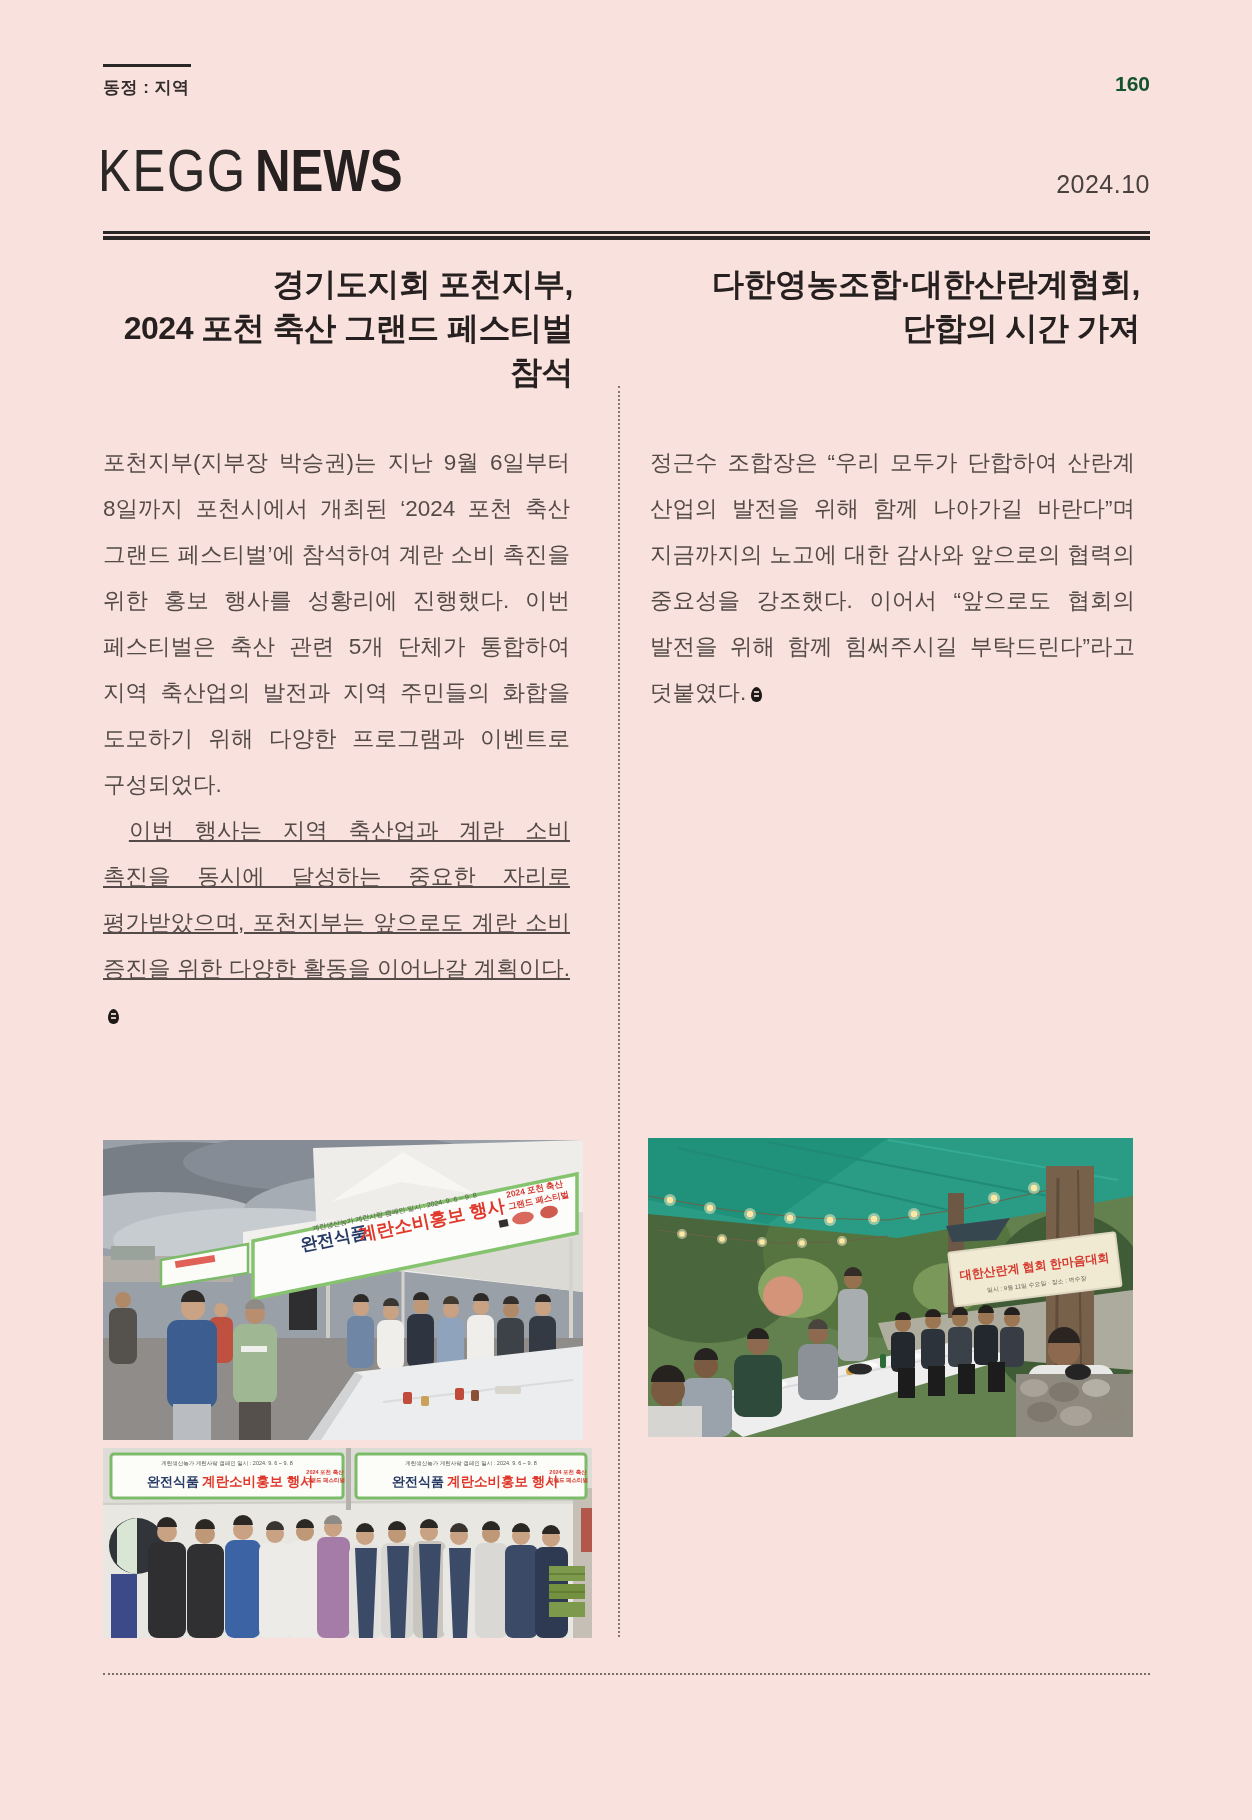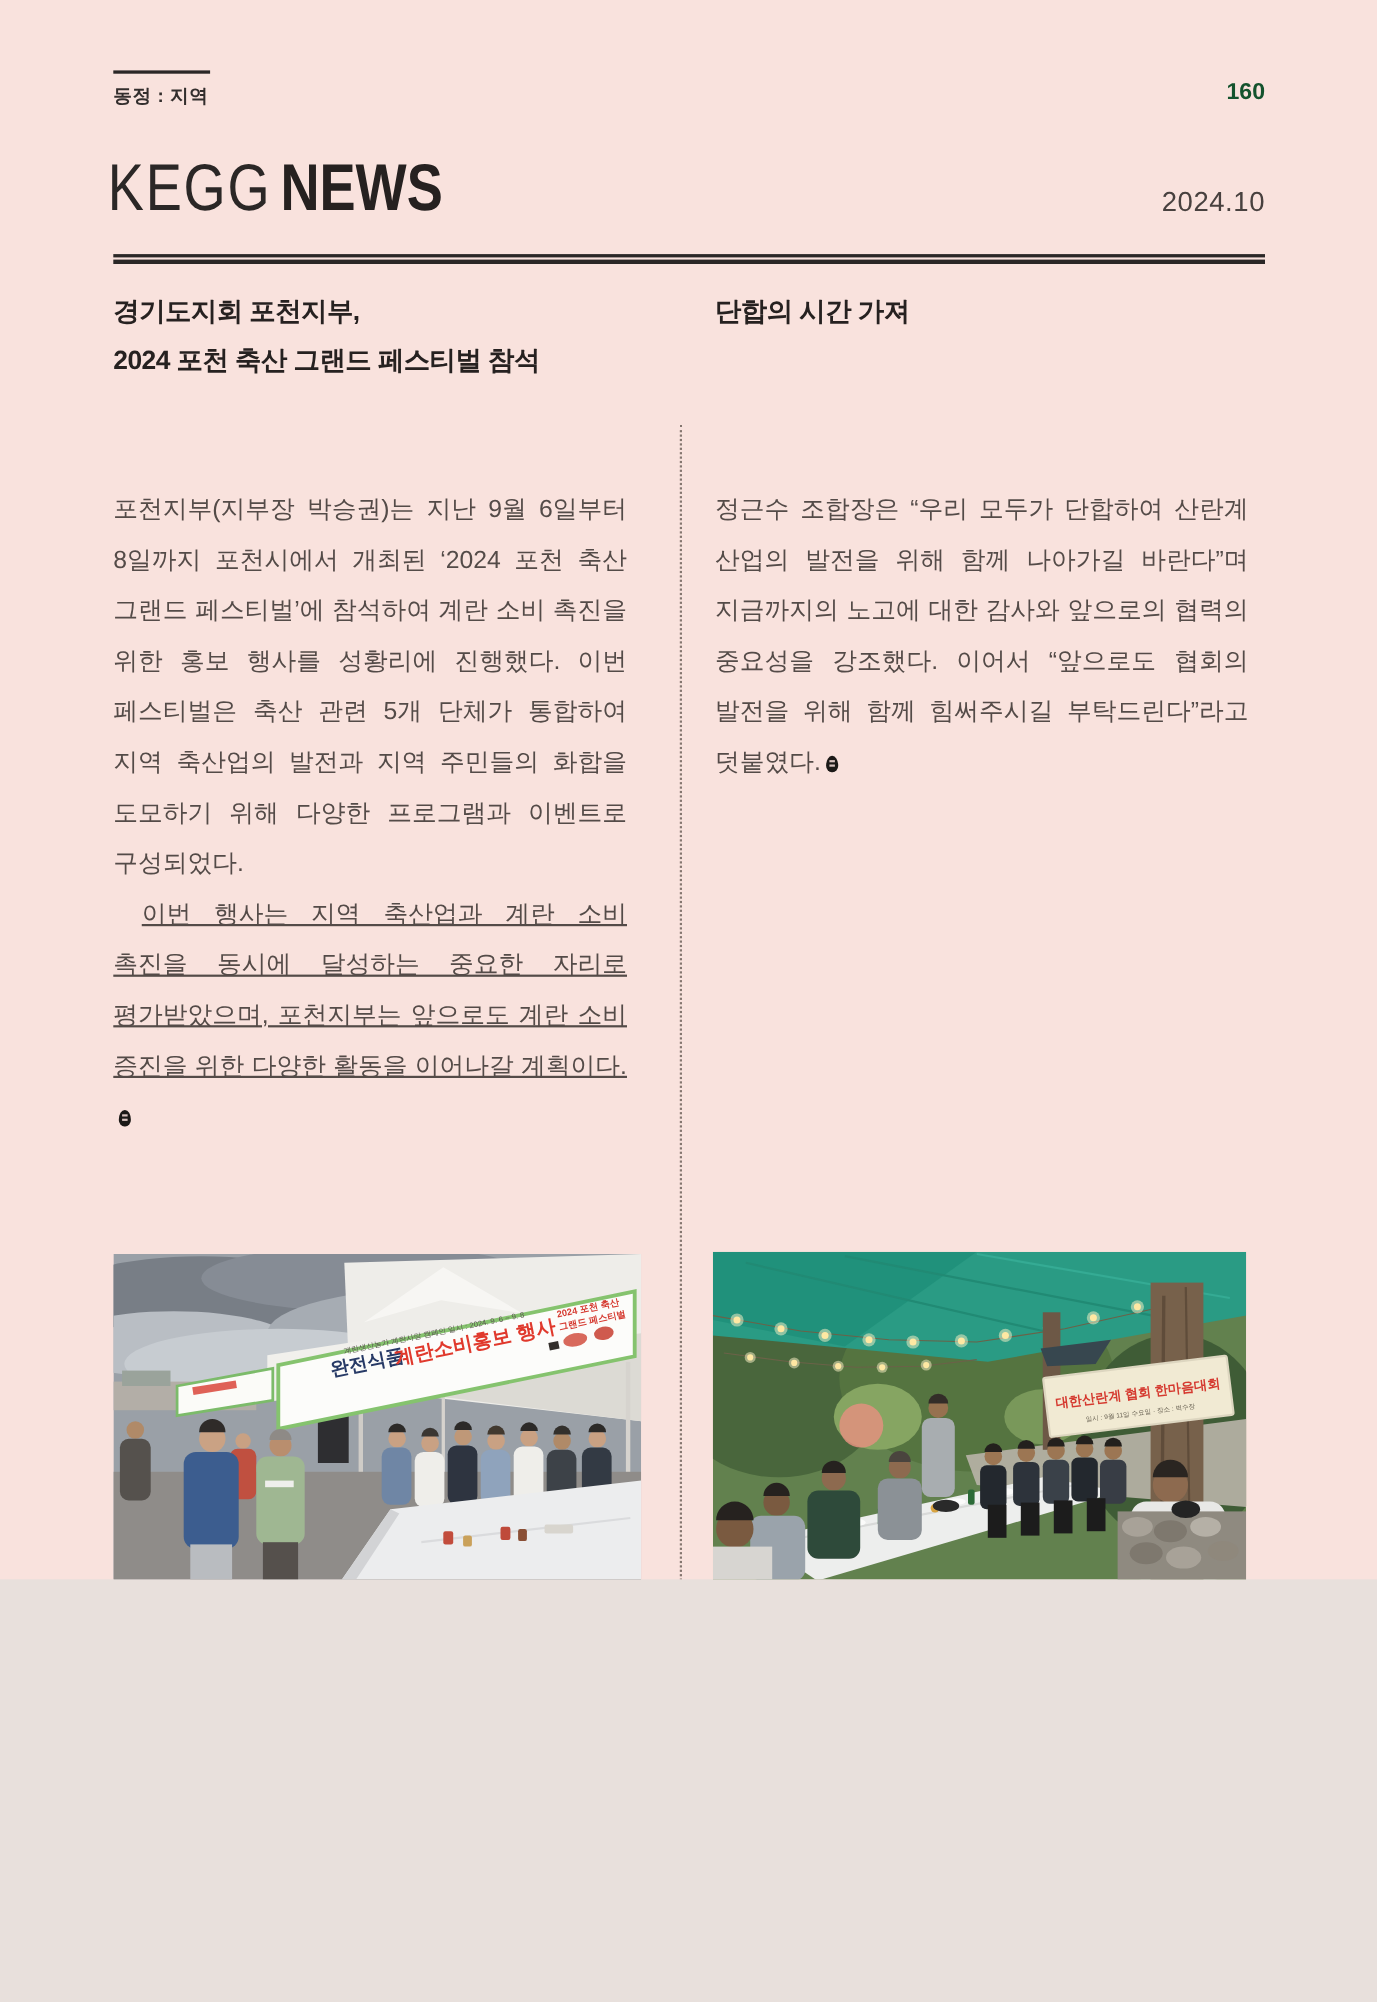--- a/index.html
+++ b/index.html
@@ -1,37 +1,37 @@
 <!DOCTYPE html>
 <html lang="ko"><head>
 <meta charset="utf-8">
 <style>
   * { margin:0; padding:0; box-sizing:border-box; }
   html,body { background:#e8e0dc; }
   .page {
-    position:relative; width:1252px; height:1436px;
+    position:relative; width:1252px; height:1820px;
     background:#f9e2dd; overflow:hidden;
     font-family:"Liberation Sans","DejaVu Sans",sans-serif;
     color:#272322;
   }
   
   .kicker { position:absolute; left:103px; top:64px; }
   .kicker-rule { width:88px; height:3px; background:#2b2726; margin-bottom:9px; }
   .kicker-label { font-size:17px; font-weight:bold; color:#332e2d; letter-spacing:0.5px; }
   .folio { position:absolute; top:72px; right:102px; font-size:21px; font-weight:bold; color:#14532d;text-align:center; }
   
   .masthead { position:absolute; left:98px; top:136px; transform:scaleX(.82); transform-origin:left top; white-space:nowrap; }
   .masthead .light { font-size:60px; font-weight:400; letter-spacing:2px; color:#2b2726; }
   .masthead .bold  { font-size:60px; font-weight:800; letter-spacing:0px; color:#262120; margin-left:10px; }
   .issue { position:absolute; top:170px; right:102px; font-size:25px; color:#48413f; letter-spacing:0.5px; }
   .double-rule { position:absolute; left:103px; top:231px; width:1047px; }
   .double-rule .r1 { height:2.5px; background:#2b2726; }
   .double-rule .r2 { height:4px; background:#2b2726; margin-top:2.5px; }
   
-  .headline { position:absolute; top:262px; font-size:24px; font-weight:bold; line-height:44px; letter-spacing:-0.5px; color:#262120; }
+  .headline { position:absolute; top:262px; font-size:32px; font-weight:bold; line-height:44px; letter-spacing:-0.5px; color:#262120;text-align:right; }
   .headline.left  { left:103px; width:470px; }
   .headline.right { left:650px; width:490px; }
   .body-col { position:absolute; top:440px; font-size:22.5px; line-height:46px; text-align:justify; color:#544b48; word-break:keep-all; }
   .body-col.left  { left:103px; width:467px; }
   .body-col.right { left:650px; width:485px; }
   .body-col p + p { text-indent:1.15em;text-decoration:underline; }
   .egg-mark {
     display:inline-block; width:11px; height:15px; margin-left:5px; vertical-align:-2px;
     background:#1c1917; border-radius:50% 50% 48% 48% / 62% 62% 40% 40%;
     position:relative;
@@ -71,20 +71,21 @@
   <div class="headline left">
     <div>경기도지회 포천지부,</div>
     <div>2024 포천 축산 그랜드 페스티벌 참석</div>
   </div>
   <div class="body-col left">
     <p>포천지부(지부장 박승권)는 지난 9월 6일부터 8일까지 포천시에서 개최된 ‘2024 포천 축산 그랜드 페스티벌’에 참석하여 계란 소비 촉진을 위한 홍보 행사를 성황리에 진행했다. 이번 페스티벌은 축산 관련 5개 단체가 통합하여 지역 축산업의 발전과 지역 주민들의 화합을 도모하기 위해 다양한 프로그램과 이벤트로 구성되었다.</p>
     <p><span>이번 행사는 지역 축산업과 계란 소비 촉진을 동시에 달성하는 중요한 자리로 평가받았으며, 포천지부는 앞으로도 계란 소비 증진을 위한 다양한 활동을 이어나갈 계획이다.</span><span class="egg-mark"></span></p>
   </div>
 
   <div class="headline right">
+    <div>다한영농조합·대한산란계협회,</div>
     <div>단합의 시간 가져</div>
   </div>
   <div class="body-col right">
     <p><span>정근수 조합장은 “우리 모두가 단합하여 산란계 산업의 발전을 위해 함께 나아가길 바란다”며 지금까지의 노고에 대한 감사와 앞으로의 협력의 중요성을 강조했다. 이어서 “앞으로도 협회의 발전을 위해 함께 힘써주시길 부탁드린다”라고 덧붙였다.</span><span class="egg-mark"></span></p>
   </div>
 
   <div class="v-divider"></div>
   <div class="h-divider"></div>
 
   <div class="photo photo-festival">

